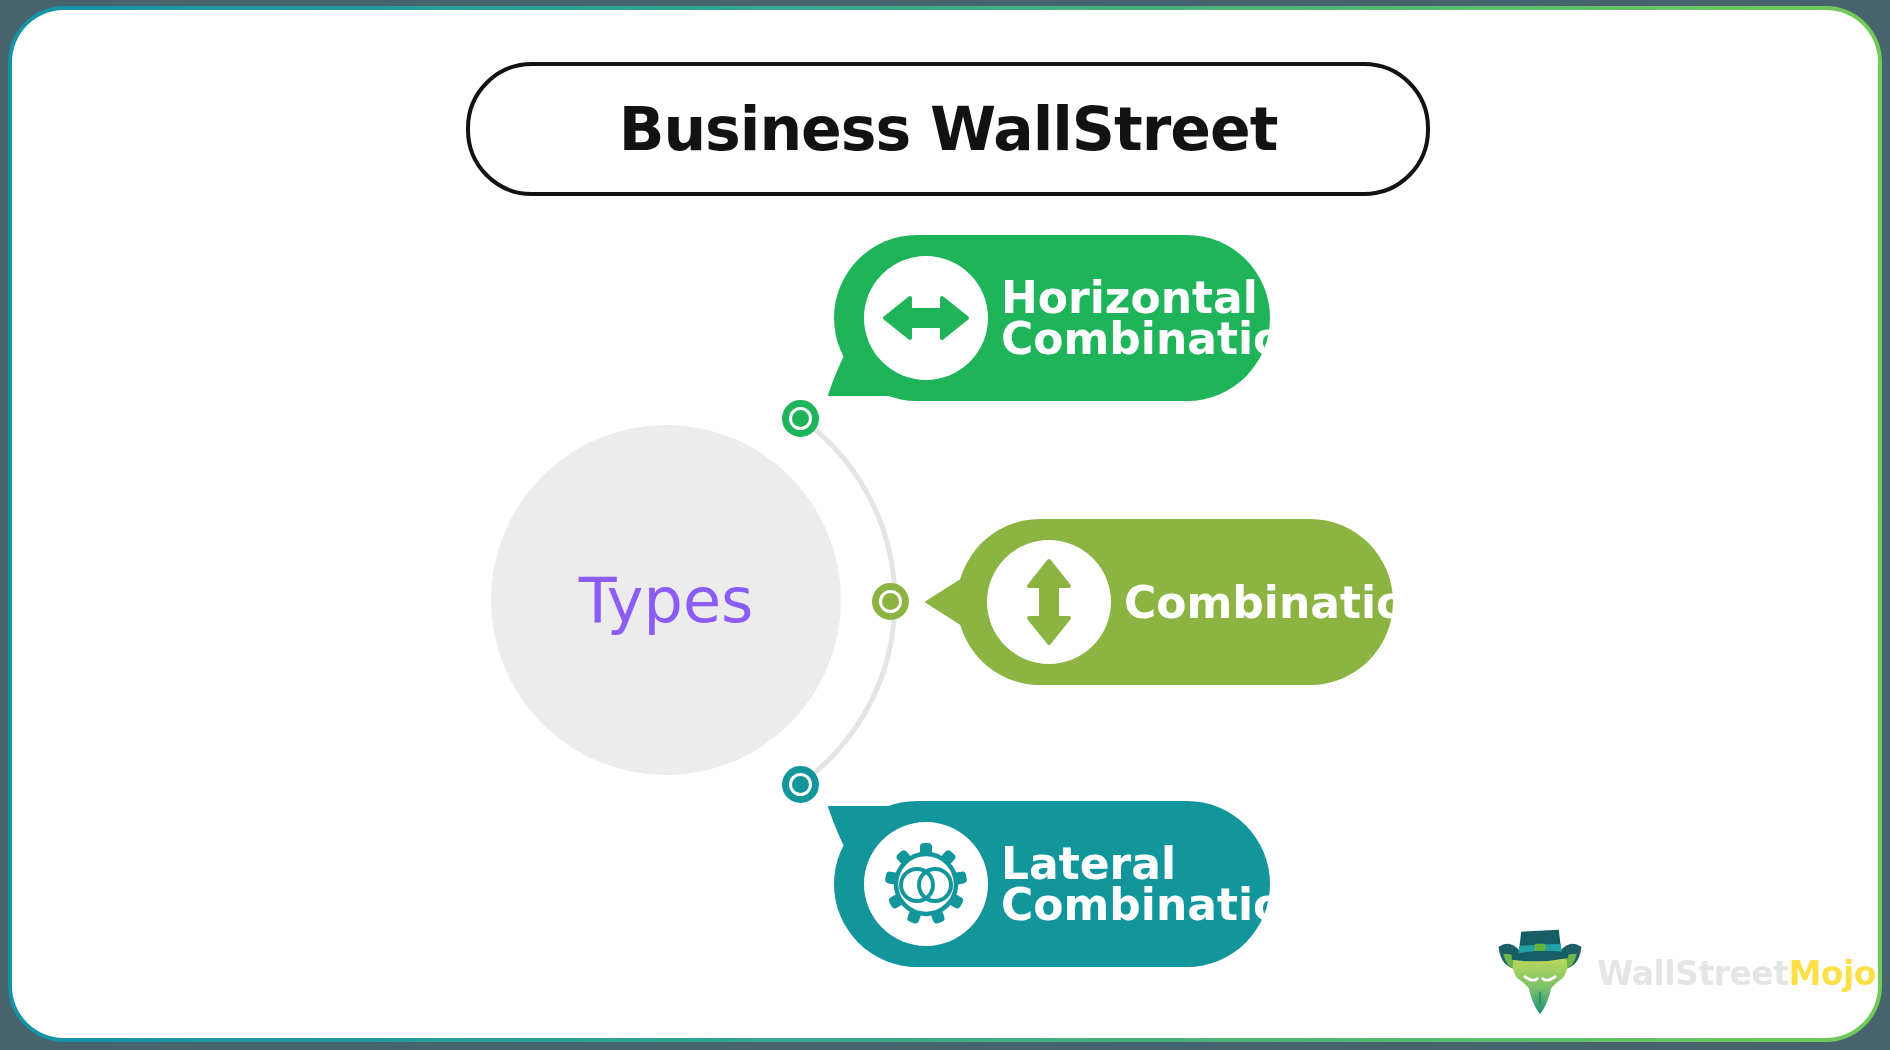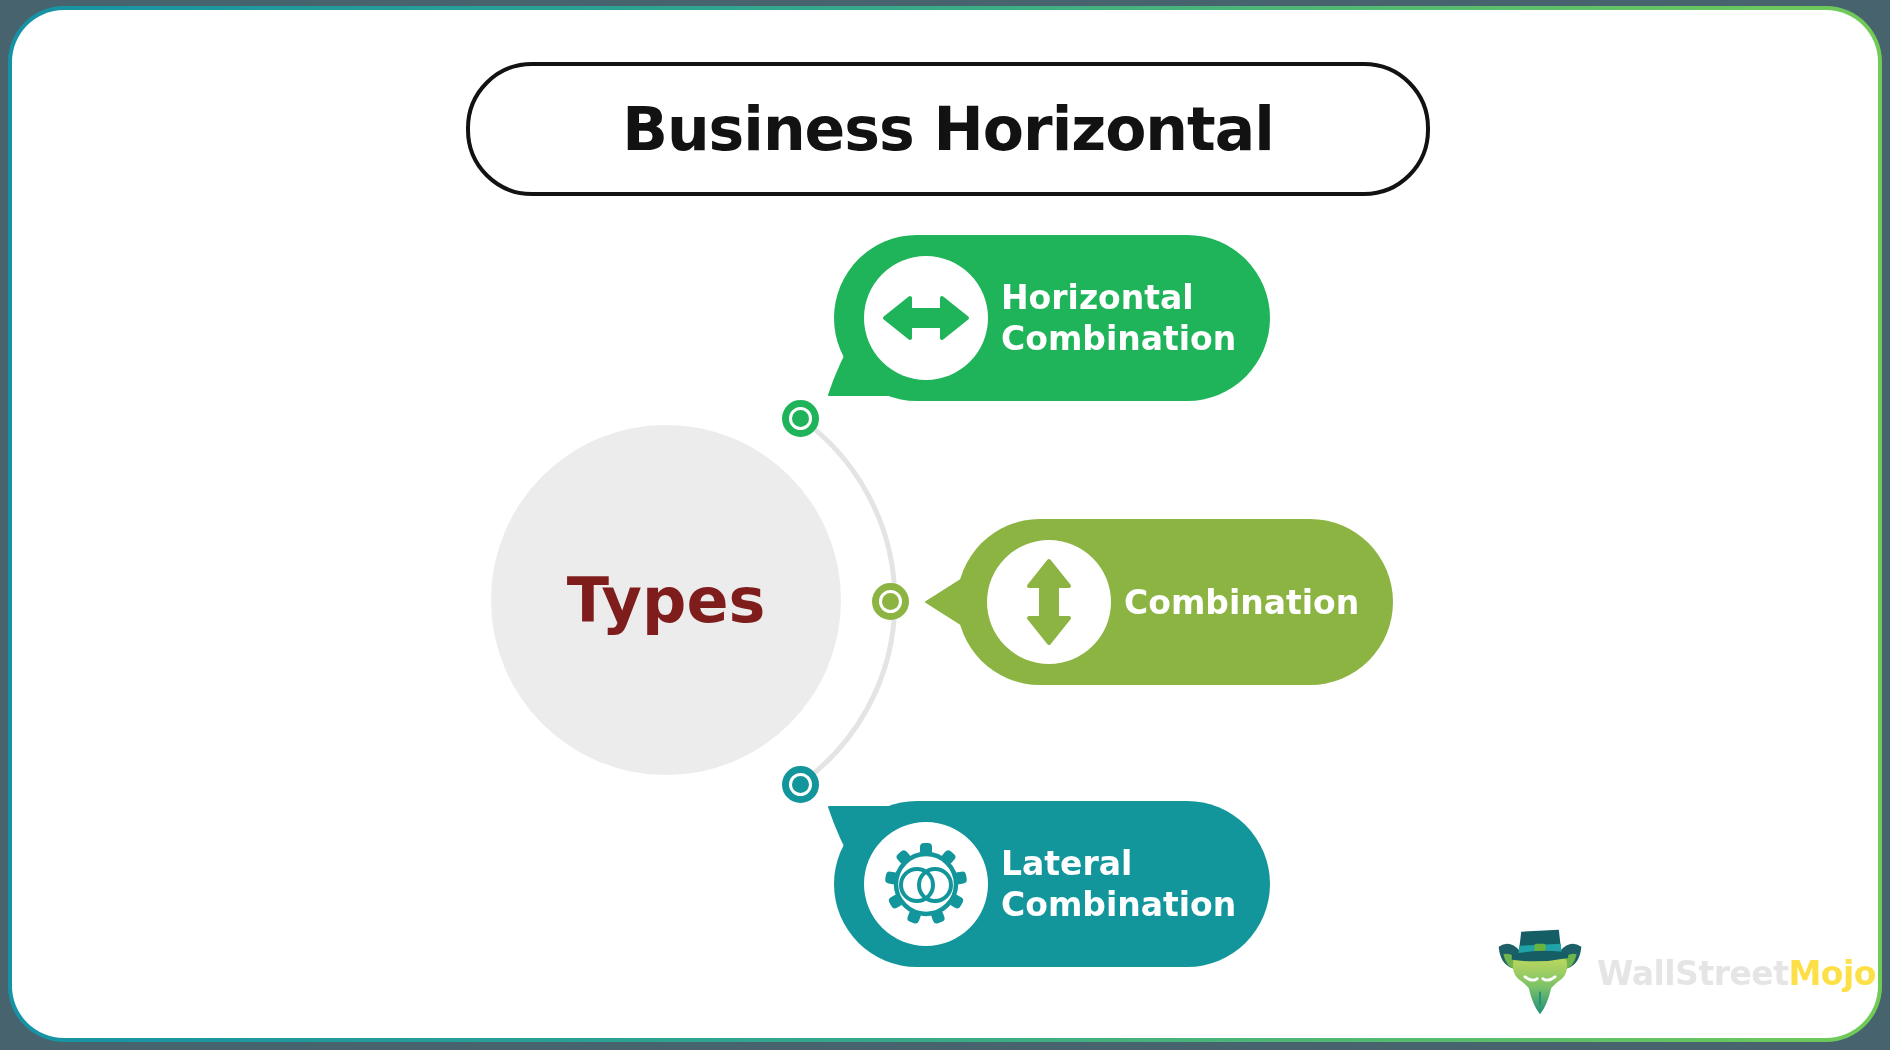--- a/index.html
+++ b/index.html
@@ -26,21 +26,21 @@
   }
   .title-pill span{
     font-size:60px;font-weight:700;color:#121212;letter-spacing:-1px;white-space:nowrap;
   }
   
   .types-circle{
     position:absolute;left:491px;top:425px;width:350px;height:350px;
     background:#ECECEC;border-radius:50%;
     display:flex;align-items:center;justify-content:center;z-index:2;
   }
-  .types-circle span{font-size:62px;font-weight:700;color:#7f1d1d;}
+  .types-circle span{font-size:62px;font-weight:400;color:#8b5cf6;}
   
   .connector-svg{position:absolute;left:0;top:0;z-index:1;}
   
   .dot{
     position:absolute;width:37px;height:37px;border-radius:50%;
     background:#ffffff;box-sizing:border-box;border:7px solid #000;
     display:flex;align-items:center;justify-content:center;z-index:4;
   }
   .dot i{display:block;width:17px;height:17px;border-radius:50%;}
   .dot-green{border-color:#1FB45A;left:782px;top:400px;}
@@ -55,21 +55,21 @@
     display:flex;align-items:center;z-index:3;
   }
   .bubble-horizontal{left:834px;top:235px;background:#1FB45A;}
   .bubble-vertical{left:957px;top:519px;background:#8CB442;}
   .bubble-lateral{left:834px;top:801px;background:#13969B;}
   .icon-circle{
     flex:0 0 auto;width:124px;height:124px;margin-left:30px;border-radius:50%;
     background:#ffffff;display:flex;align-items:center;justify-content:center;
   }
   .bubble-label{
-    margin-left:13px;color:#ffffff;font-size:33px;line-height:41px;
+    margin-left:13px;color:#ffffff;font-size:44px;line-height:41px;
     font-weight:700;letter-spacing:0;
   }
   .bubble-label div{white-space:nowrap;}
   
   .logo{
     position:absolute;left:1493px;top:926px;display:flex;align-items:center;z-index:2;
   }
   .logo-text{font-size:33px;font-weight:700;margin-left:10px;letter-spacing:-0.5px;white-space:nowrap;}
   .logo-text .p1{color:#e5e5e5;}
   .logo-text .p2{color:#fde047;}
@@ -82,21 +82,21 @@
 </div>
 
 <svg class="connector-svg" width="1890" height="1050" viewBox="0 0 1890 1050">
   <path d="M800,418 A224,224 0 0 1 800,784" fill="none" stroke="#E4E4E4" stroke-width="5"></path>
   <path d="M829,395 Q840,362 856,336 L934,395 Z" fill="#1FB45A" stroke="#1FB45A" stroke-width="2" stroke-linejoin="round"></path>
   <path d="M926,602 L978,569 L978,635 Z" fill="#8CB442" stroke="#8CB442" stroke-width="2" stroke-linejoin="round"></path>
   <path d="M829,807 Q840,840 856,866 L934,807 Z" fill="#13969B" stroke="#13969B" stroke-width="2" stroke-linejoin="round"></path>
 </svg>
 
 <div class="title-pill">
-  <span>Business Horizontal</span>
+  <span>Business WallStreet</span>
 </div>
 
 <div class="types-circle">
   <span>Types</span>
 </div>
 
 <div class="dot dot-green">
     <i></i>
   </div>
 <div class="dot dot-olive">

